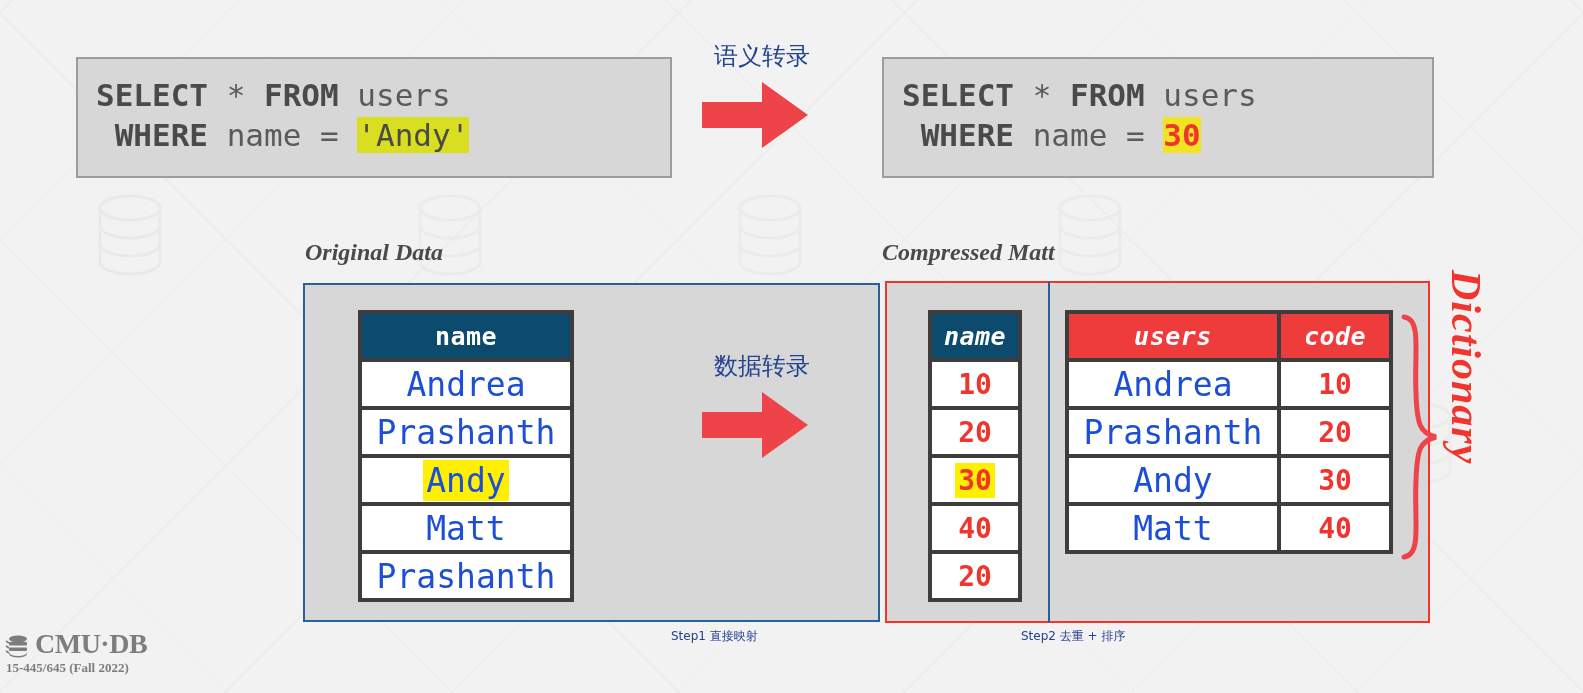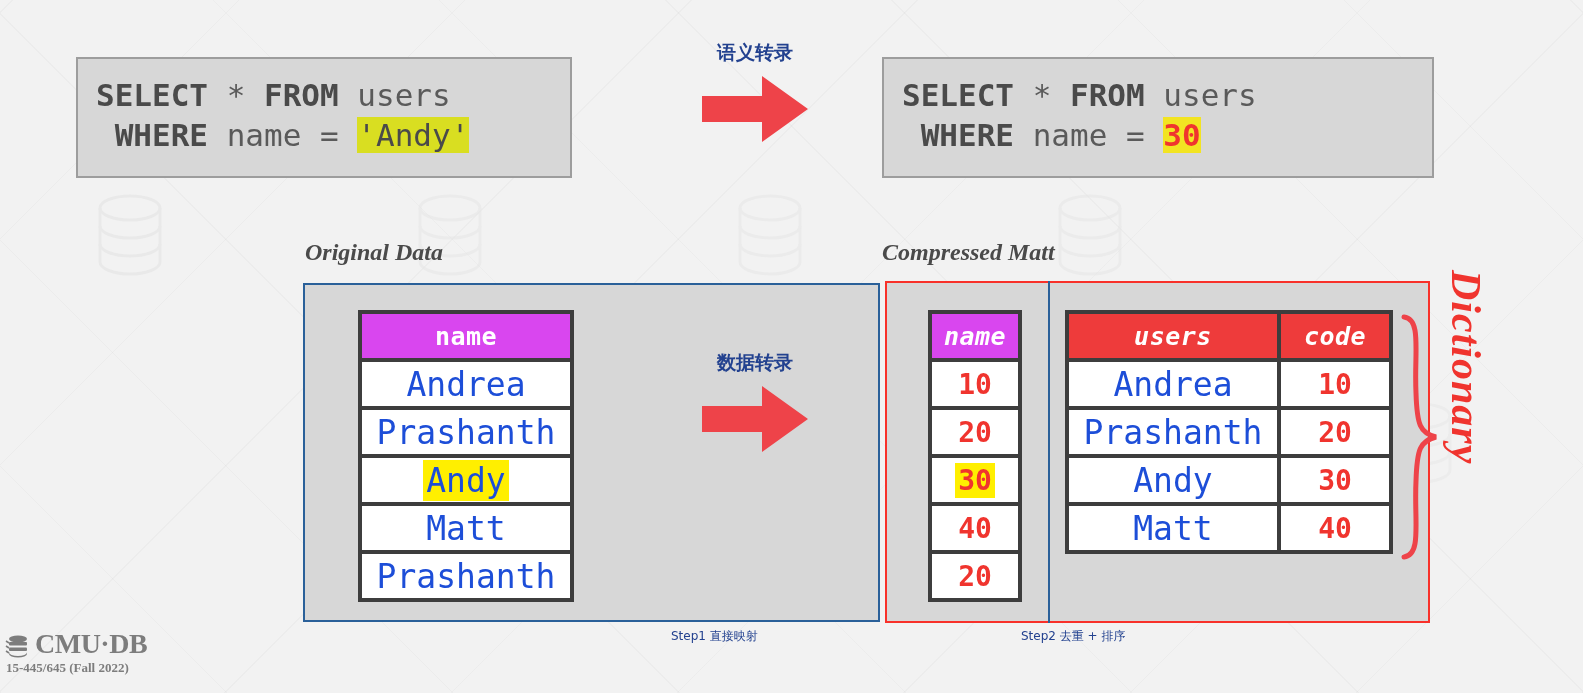--- a/index.html
+++ b/index.html
@@ -39,32 +39,33 @@
     font-size: 31px;
     line-height: 40px;
     color: #5a5a5a;
     padding: 16px 18px 18px 18px;
     white-space: pre;
     letter-spacing: 0px;
   }
   .sqlbox .kw { color: #4a4a4a; font-weight: bold; }
   .sqlbox .hl-green { background: #d9de21; color: #4a4a4a; }
   .sqlbox .hl-yellow { background: #f2e422; color: #f0342e; font-weight: bold; }
-  #sqlbox-left  { left: 76px;  top: 57px;  width: 496px; height: 121px; }
+  #sqlbox-left  { left: 76px;  top: 57px;  width: 596px; height: 121px; }
   #sqlbox-right { left: 882px; top: 57px;  width: 552px; height: 121px; }
 
   
   .arrow-group { position: absolute; text-align: center; }
   .arrow-label {
-    font-size: 19px;
-    font-weight: bold;
+    font-size: 24px;
+    font-weight: normal;
     color: #22418f;
     font-family: "DejaVu Sans", "Liberation Sans", sans-serif;
     margin-bottom: 8px;
     white-space: nowrap;
+    text-align: right;
   }
   .arrow-glyph { width: 110px; height: 70px; display: block; margin: 0 auto; }
   #arrow-top  { left: 700px; top: 40px; width: 110px; }
   #arrow-mid  { left: 700px; top: 350px; width: 110px; }
 
   
   .section-title {
     position: absolute;
     font-family: "Liberation Serif", "DejaVu Serif", serif;
     font-weight: bold;
@@ -93,21 +94,21 @@
     background: #fff;
   }
   .dtable th, .dtable td {
     border: 4px solid #3d3d3d;
     text-align: center;
     height: 48px;
     padding: 0 10px;
     white-space: nowrap;
   }
   .dtable th {
-    background: #d946ef;
+    background: #0c4a6e;
     color: #ffffff;
     font-size: 25px;
     font-weight: bold;
     letter-spacing: 0.5px;
   }
   .dtable td {
     background: #ffffff;
     color: #1d4ed8;
     font-size: 33px;
     font-weight: normal;

